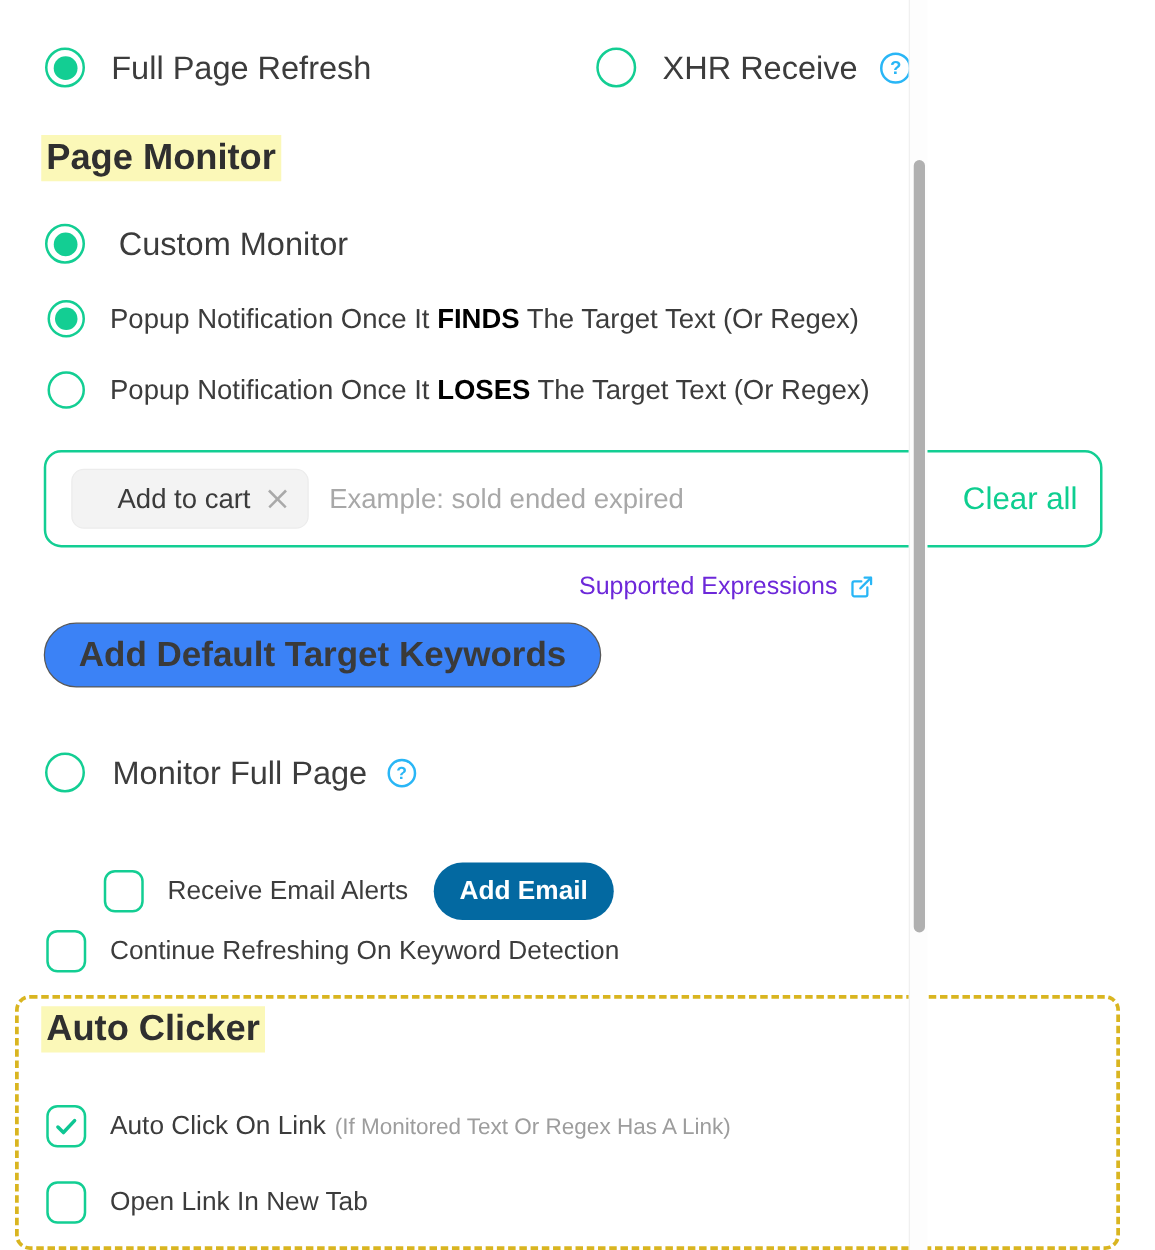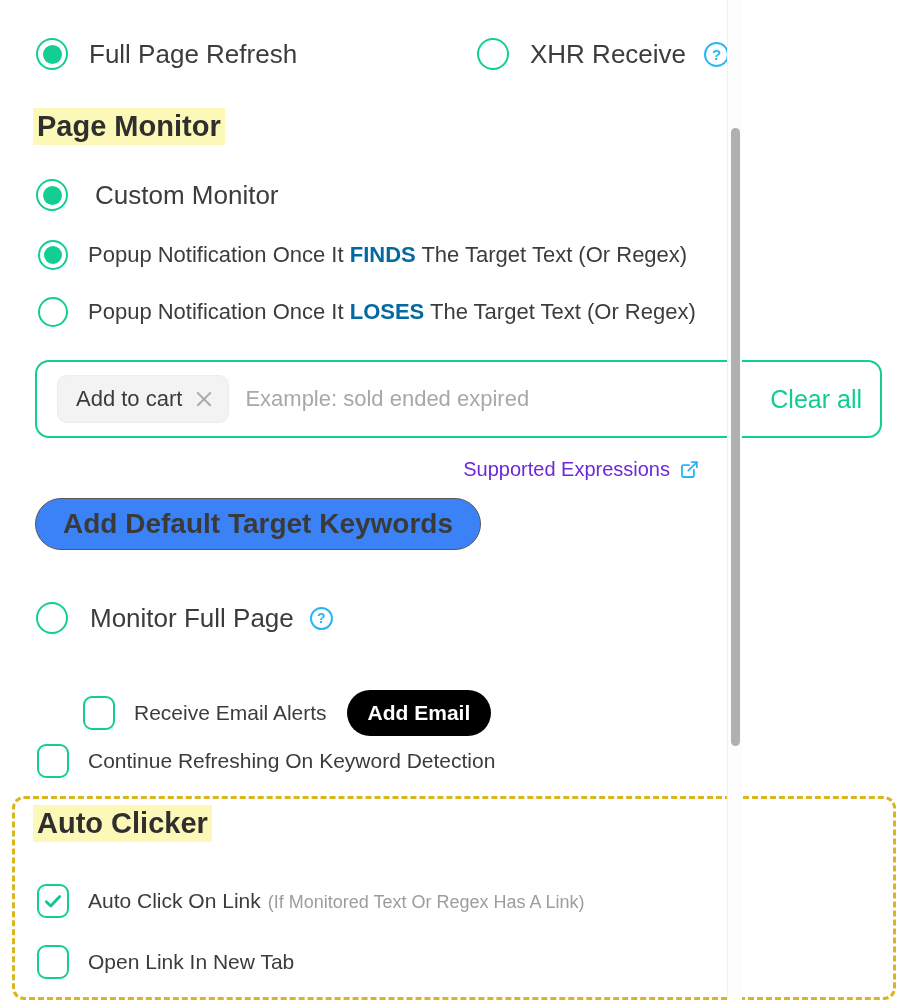--- a/index.html
+++ b/index.html
@@ -67,21 +67,21 @@
   .checkbox.on .tick { display: block; }
 
   
   .lbl {
     color: #3c3c3c;
     white-space: nowrap;
   }
   .lbl-lg { font-size: 26px; }
   .lbl-md { font-size: 22px; }
   .lbl-sm { font-size: 21px; }
-  .lbl b { font-weight: bold; color: #0369a1; }
+  .lbl b { font-weight: bold; color: #000000; }
   .lbl .sub {
     color: #9d9d9d;
     font-size: 18px;
   }
 
   
   .help {
     width: 25px;
     height: 25px;
     border-radius: 50%;
@@ -123,21 +123,21 @@
     padding: 0 18px 0 20px;
     background: #ffffff;
   }
   .chip {
     display: flex;
     align-items: center;
     background: #f3f3f3;
     border: 1px solid #ececec;
     border-radius: 10px;
     height: 48px;
-    padding: 0 14px 0 18px;
+    padding: 0 14px 0 36px;
     flex: 0 0 auto;
   }
   .chip-text {
     font-size: 22px;
     color: #3b3b3b;
     white-space: nowrap;
   }
   .chip-x {
     margin-left: 12px;
     width: 20px;
@@ -207,21 +207,21 @@
     font-size: 28px;
     font-weight: bold;
     color: #3a3a3a;
     background: #3b82f6;
     white-space: nowrap;
     font-family: "Liberation Sans", sans-serif;
   }
 
   
   .btn-solid {
-    background: #000000;
+    background: #0369a1;
     border: none;
     border-radius: 23px;
     height: 46px;
     padding: 0 21px;
     color: #ffffff;
     font-size: 21px;
     font-weight: bold;
     display: flex;
     align-items: center;
     justify-content: center;

